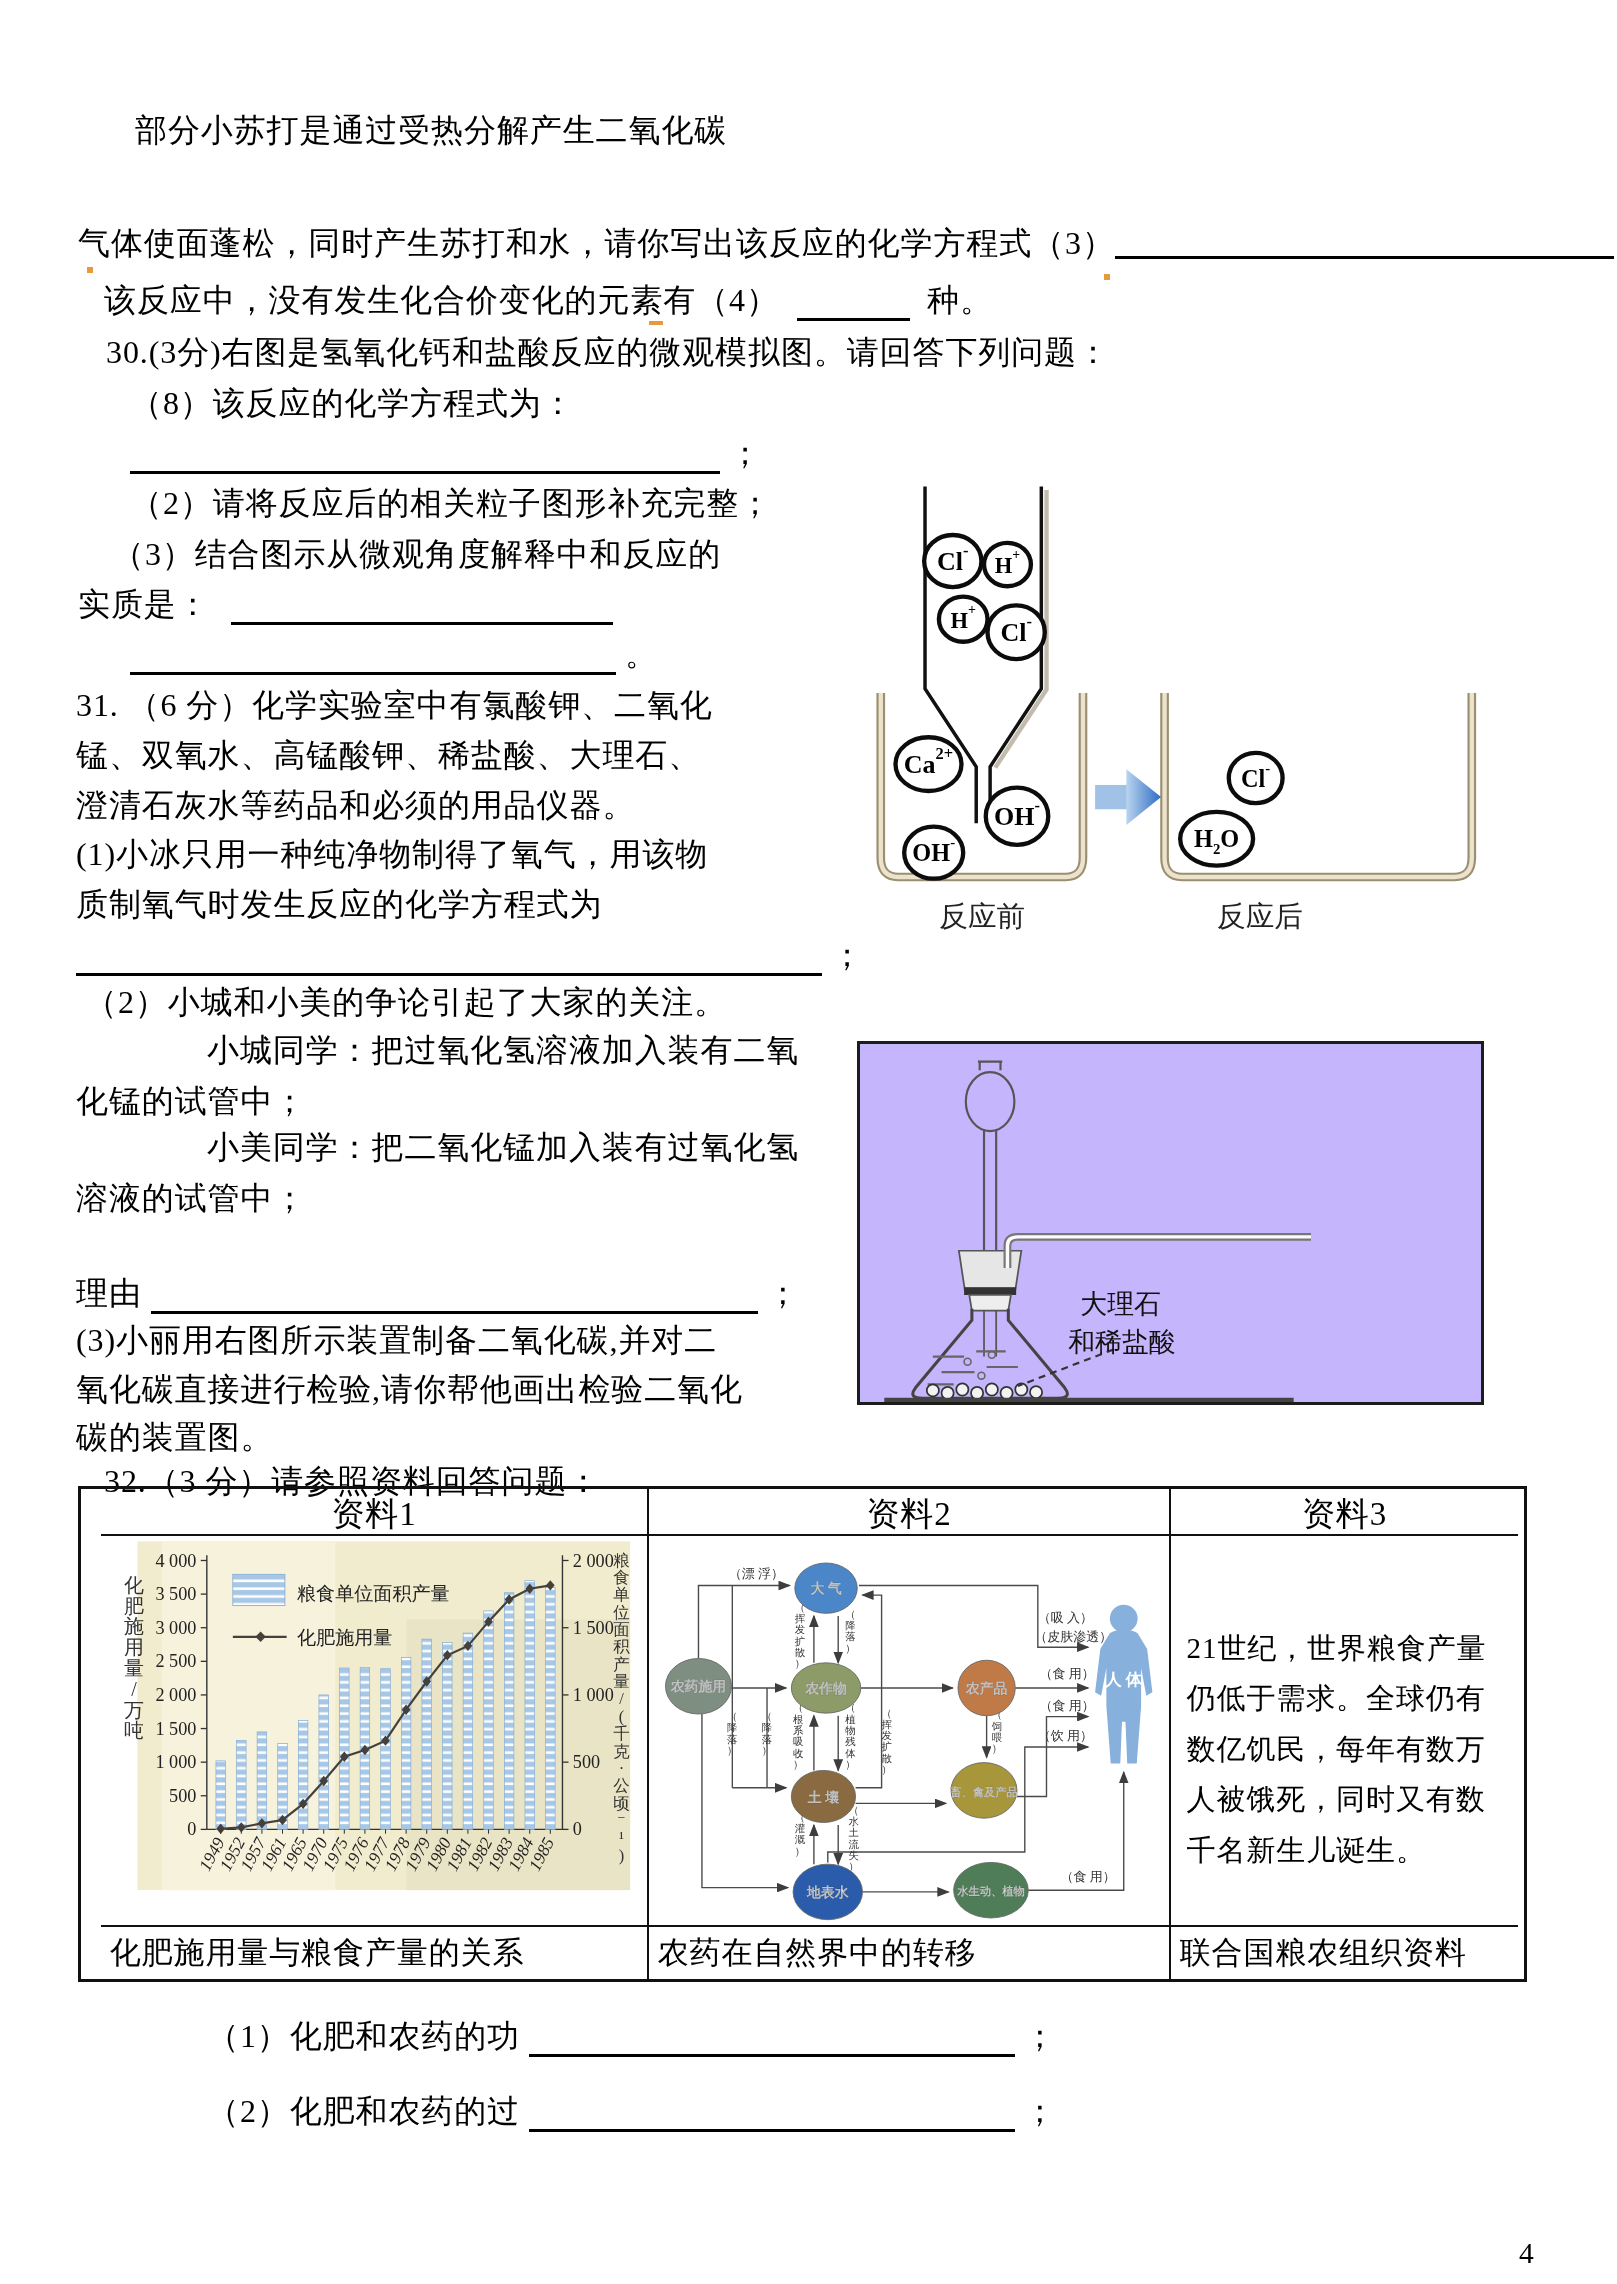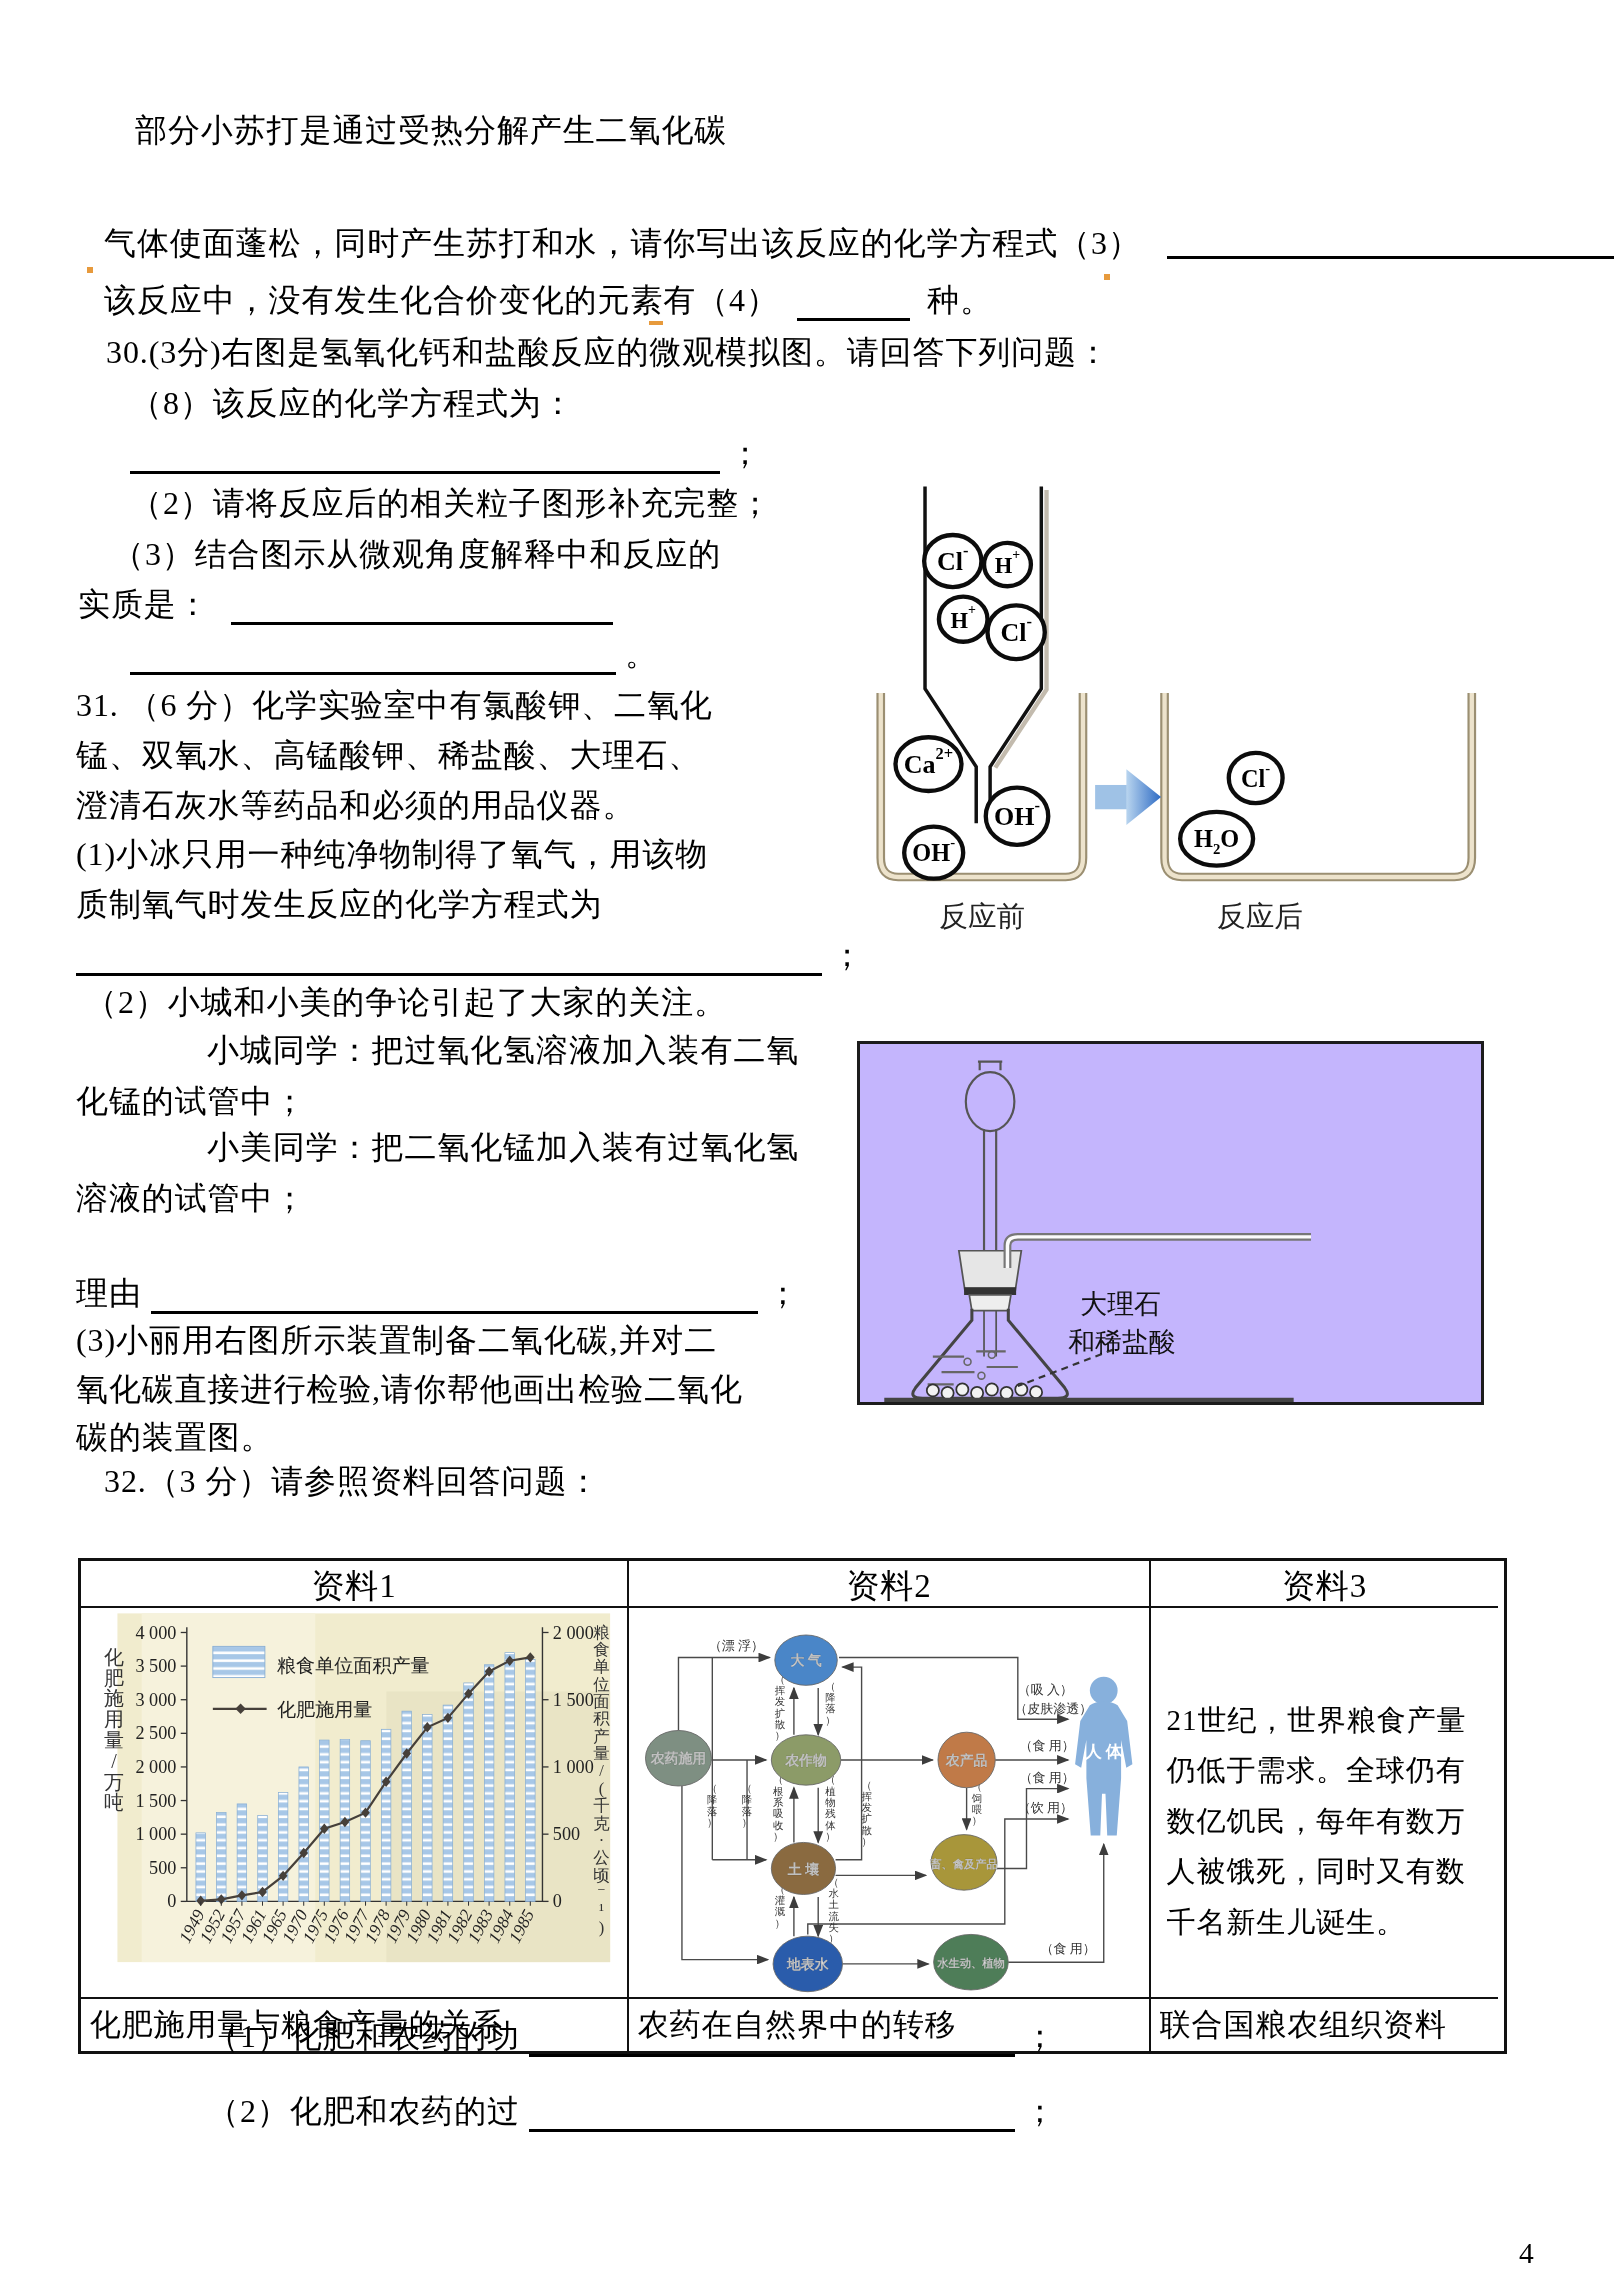--- a/index.html
+++ b/index.html
@@ -1,27 +1,27 @@
 <!DOCTYPE html>
 <html style="font-size:14px"><head>
 <meta charset="utf-8">
 <style>
   html,body{margin:0;padding:0;background:#fff;}
   .page{position:relative;width:1618px;height:2284px;background:#fff;overflow:hidden;
         font-family:"Liberation Serif","DejaVu Serif",serif;color:#000;}
   .tl{position:absolute;font-size:32px;line-height:42px;white-space:nowrap;letter-spacing:0.9px;}
   .flexline{display:flex;align-items:flex-end;}
-  .flexline span{white-space:nowrap;margin-left:26px;}
+  .flexline span{white-space:nowrap;}
   .ul{display:inline-block;border-bottom:3px solid #000;height:36px;vertical-align:bottom;}
   .ul.grow{flex:1 1 auto;margin-bottom:5.2px;height:0;}
   .spk{position:absolute;background:#e79a3c;}
   .abs{position:absolute;}
   .apparatus-box{position:absolute;border:3.5px solid #1c1c1c;background:#c4b5fd;}
-  .ztable{position:absolute;left:78px;top:1558px;width:1423px;border:3.5px solid #111;
-          display:grid;grid-template-columns:548px 522px 347px;grid-template-rows:47px 391px 52px;}
+  .ztable{position:absolute;left:78px;top:1486px;width:1423px;border:3.5px solid #111;
+          display:grid;grid-template-columns:548px 522px 347px;grid-template-rows:47px 391px 52px;padding-left:20px;}
   .t-cell{border-right:2.6px solid #111;border-bottom:2.6px solid #111;overflow:hidden;position:relative;}
   .t-cell.lastcol{border-right:none;}
   .t-cell.lastrow{border-bottom:none;}
   .th{font-size:33px;text-align:center;padding-top:2.6px;letter-spacing:0.9px;}
   .cap{font-size:31px;padding:5.2px 0 0 8.7px;letter-spacing:0.9px;white-space:nowrap;}
   .info3{padding:87px 12px 0 15.6px;font-size:29px;line-height:1.74;letter-spacing:0.9px;}
   .pagenum{position:absolute;font-size:29.5px;}
   svg text{font-family:"Liberation Serif","DejaVu Serif",serif;}
 </style>
 </head>

